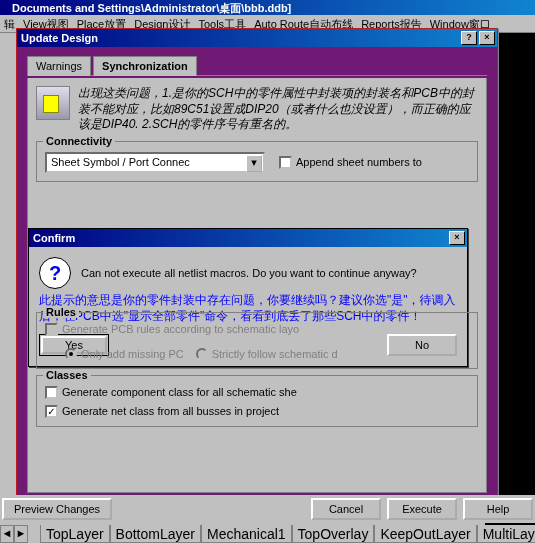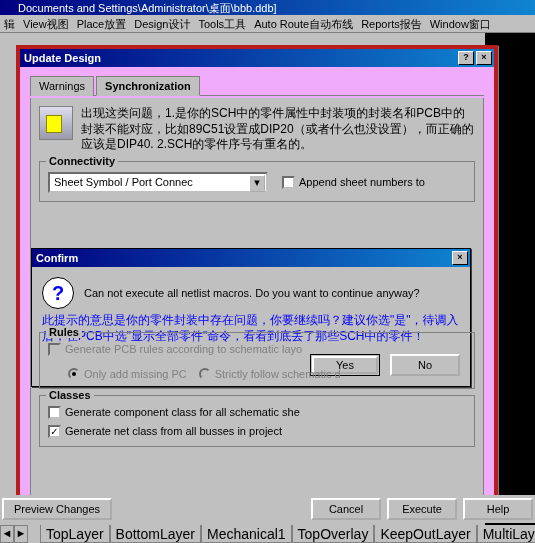--- a/index.html
+++ b/index.html
@@ -1,53 +1,53 @@
 <!DOCTYPE html>
 <html><head>
 <meta charset="utf-8">
 <style>
 * { box-sizing: border-box; margin: 0; padding: 0; font-family: Tahoma, "MS Sans Serif", sans-serif; font-size: 11px; }
 body { background: #c0c0c0; width: 535px; height: 543px; position: relative; overflow: hidden; }
 .bg-app { position: absolute; inset: 0; background: #c0c0c0; }
-.titlebar-top { position: absolute; top: 0; left: 0; right: 0; height: 25px; background: linear-gradient(to right, #000080, #1084d0); color: #fff; font-weight: normal; padding: 1px 18px; }
+.titlebar-top { position: absolute; top: 0; left: 0; right: 0; height: 25px; background: linear-gradient(to right, #000080, #1084d0); color: #fff; font-weight: bold; padding: 1px 12px; }
 .menubar { position: absolute; top: 15px; left: 0; right: 0; height: 18px; background: #c0c0c0; display: flex; gap: 8px; padding: 2px 4px; border-bottom: 1px solid #808080; }
 .menubar span { cursor: default; }
 .black-bg { position: absolute; top: 33px; left: 485px; right: 0; bottom: 0; background: #000; }
-.dialog { position: absolute; top: 45px; left: 16px; width: 482px; height: 468px; background: #f0abfc; border: 4px solid #b91c1c; box-shadow: 1px 1px 0 #808080; }
+.dialog { position: absolute; top: 28px; left: 16px; width: 482px; height: 468px; background: #701a75; border: 1px solid #b91c1c; box-shadow: 1px 1px 0 #808080; }
 .dlg-title { height: 18px; background: linear-gradient(to right, #000080, #1084d0); color: #fff; font-weight: bold; display: flex; align-items: center; padding: 0 2px 0 4px; }
 .dlg-title-text { flex: 1; }
 .winbtn { width: 16px; height: 14px; background: #c0c0c0; border: 1px solid #fff; border-right-color: #000; border-bottom-color: #000; font-size: 9px; text-align: center; line-height: 11px; font-weight: bold; color: #000; margin-left: 2px; cursor: pointer; }
 .dlg-body { padding: 8px 10px; }
 .tabs { display: flex; border-bottom: 1px solid #808080; margin-bottom: 2px; }
 .tab { padding: 3px 8px; background: #c0c0c0; border: 1px solid #808080; border-bottom: none; margin-right: 2px; cursor: pointer; position: relative; top: 1px; }
 .tab.active { background: #c0c0c0; border-bottom: 1px solid #c0c0c0; font-weight: bold; }
 .tab-content { border: 1px solid #808080; border-top: none; padding: 8px; background: #c0c0c0; height: 415px; position: relative; }
 .info-row { display: flex; gap: 8px; margin-bottom: 8px; }
 .info-icon { width: 34px; height: 34px; background: linear-gradient(#dde, #99a); border: 1px solid #808080; flex-shrink: 0; position: relative; }
 .info-icon::after { content: ""; position: absolute; left: 6px; top: 8px; width: 14px; height: 16px; background: #ff0; border: 1px solid #880; }
-.info-text { font-size: 12px; line-height: 1.3; }
+.info-text { font-size: 12px; line-height: 1.3; font-style: italic; }
 .groupbox { border: 1px solid #808080; margin: 6px 0; padding: 10px 8px 8px; position: relative; }
 .groupbox-title { position: absolute; top: -7px; left: 6px; background: #c0c0c0; padding: 0 3px; font-weight: bold; }
 .select { width: 220px; height: 21px; background: #fff; border: 2px inset #c0c0c0; display: inline-flex; align-items: center; padding: 0 16px 0 4px; position: relative; cursor: pointer; }
 .select::after { content: "▾"; position: absolute; right: 1px; top: 1px; width: 14px; height: 15px; background: #c0c0c0; border: 1px outset #fff; text-align: center; line-height: 13px; }
 .checkbox { display: inline-flex; align-items: center; gap: 4px; cursor: pointer; }
 .checkbox .box { width: 13px; height: 13px; background: #fff; border: 2px inset #c0c0c0; text-align: center; line-height: 9px; font-size: 10px; }
 .checkbox .box.checked::after { content: "✓"; color: #000; }
 .radio { display: inline-flex; align-items: center; gap: 4px; cursor: pointer; }
 .radio .circ { width: 12px; height: 12px; border-radius: 50%; background: #fff; border: 2px inset #c0c0c0; }
 .radio .circ.sel::after { content: ""; display: block; width: 4px; height: 4px; background: #000; border-radius: 50%; margin: 2px; }
 .disabled { color: #808080; }
 .disabled .box, .disabled .circ { background: #c0c0c0; }
 .confirm-dlg { position: absolute; top: 150px; left: 0; width: 440px; background: #c0c0c0; border: 1px solid #000; box-shadow: 1px 1px 0 #404040; }
 .confirm-body { padding: 10px; }
 .confirm-row { display: flex; gap: 10px; align-items: center; }
 .q-icon { width: 32px; height: 32px; border: 1px solid #000; border-radius: 50%; background: #fff; position: relative; flex-shrink: 0; }
 .q-icon::after { content: "?"; position: absolute; inset: 0; color: #00f; font-size: 20px; font-weight: bold; text-align: center; line-height: 30px; }
 .confirm-annot { color: #00f; font-size: 12px; margin-top: 4px; line-height: 1.3; }
-.btn-row { display: flex; justify-content: flex-end; gap: 10px; margin-top: 10px; }
+.btn-row { display: flex; justify-content: space-between; gap: 10px; margin-top: 10px; }
 .btn { min-width: 70px; height: 22px; background: #c0c0c0; border: 2px outset #fff; cursor: pointer; text-align: center; line-height: 18px; }
 .btn.default { border: 1px solid #000; padding: 1px; }
 .btn.default .inner { border: 2px outset #fff; height: 100%; line-height: 14px; }
 .bottom-bar { position: absolute; bottom: 20px; left: 0; right: 0; height: 28px; background: #c0c0c0; display: flex; align-items: center; padding: 0 2px; gap: 6px; }
 .bottom-bar .spacer { flex: 1; }
 .layer-tabs { position: absolute; bottom: 0; left: 40px; display: flex; height: 18px; }
 .ltab { background: #c0c0c0; border: 1px solid #808080; border-top: none; padding: 1px 5px; font-size: 14px; cursor: pointer; }
 .larrow { display: flex; position: absolute; bottom: 0; left: 0; }
 .la { width: 14px; height: 18px; background: #c0c0c0; border: 1px solid #808080; text-align: center; line-height: 15px; cursor: pointer; }
 </style>

